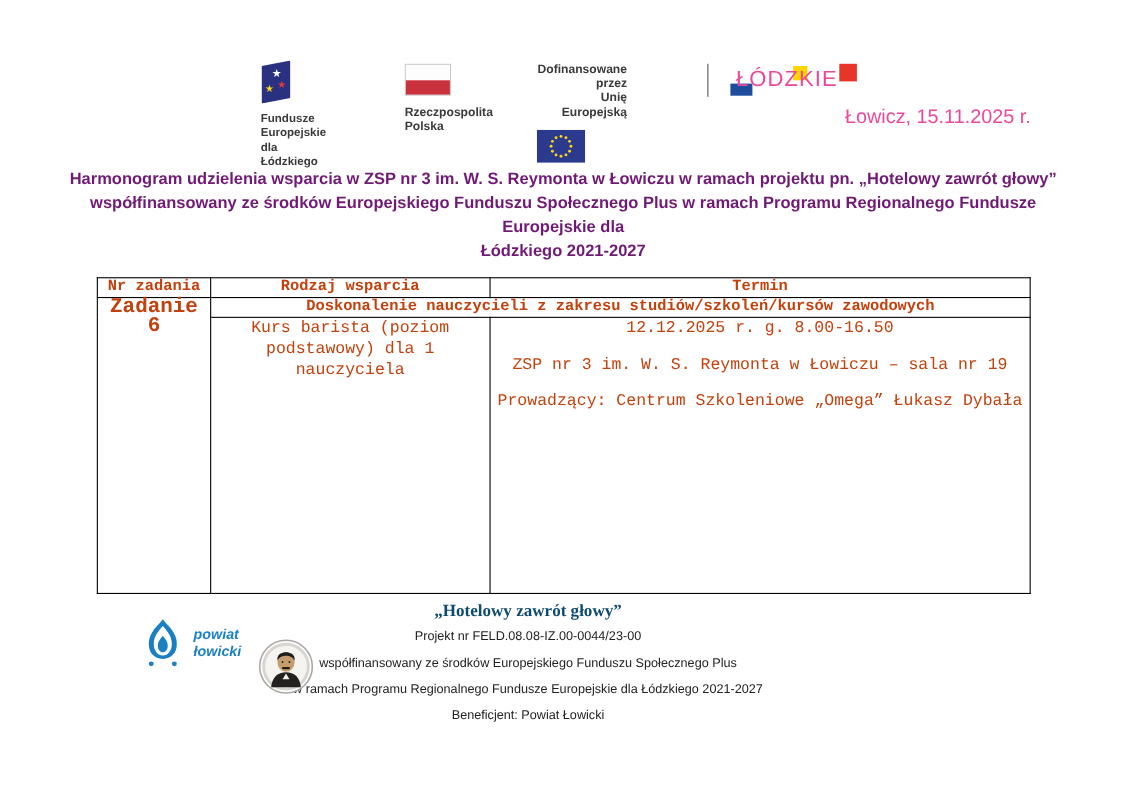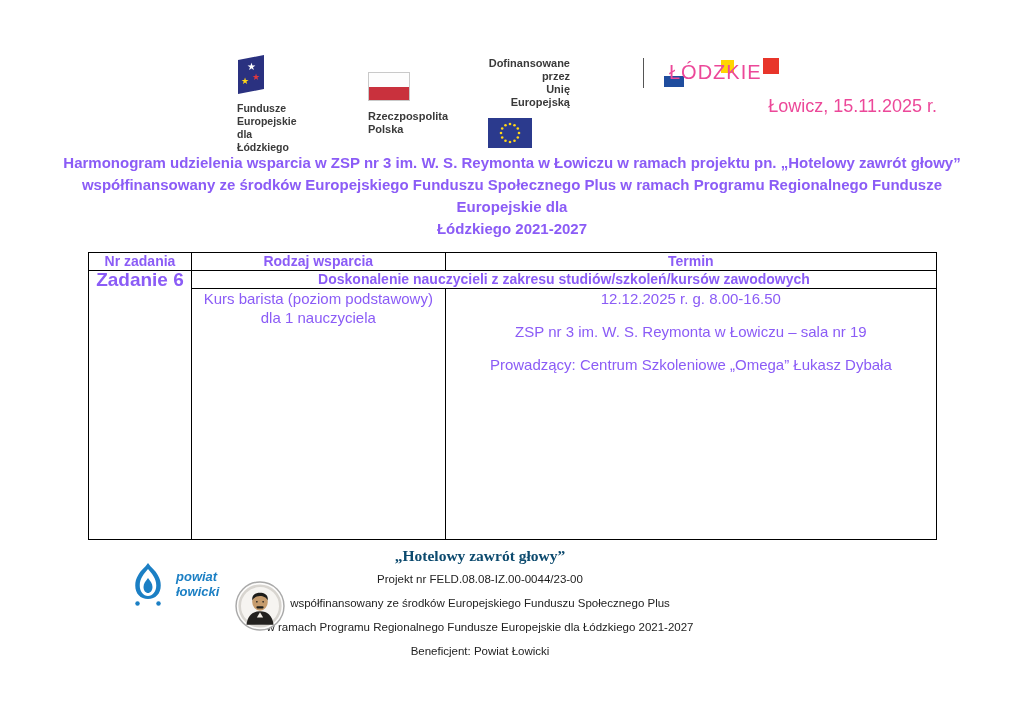--- a/index.html
+++ b/index.html
@@ -16,44 +16,44 @@
   }
   *{margin:0;padding:0;box-sizing:border-box;}
   html,body{width:1024px;height:724px;background:#ffffff;overflow:hidden;}
   body{position:relative;font-family:"Liberation Sans",sans-serif;color:var(--text-black);}
 
   
   .logo-row{position:absolute;top:52px;left:237px;height:44px;}
   .logo-group{position:absolute;display:flex;align-items:flex-start;flex-direction:column;}
   .fe-group{left:0;top:3px;gap:8px;}
   .fe-text{font-size:10.5px;font-weight:bold;color:#3a3a3a;line-height:13px;}
-  .pl-group{left:131px;top:20px;gap:9px;}
+  .pl-group{left:131px;top:6px;gap:9px;}
   .pl-flag{width:42px;height:29px;display:flex;flex-direction:column;border:1px solid #c9c9c9;}
   .pl-flag .w{flex:1;background:#fdfdfd;}
   .pl-flag .r{flex:1;background:var(--poland-flag-red);}
   .pl-text{font-size:11px;font-weight:bold;color:#3a3a3a;line-height:13px;}
   .eu-group{left:251px;top:5px;gap:9px;}
   .eu-text{font-size:11px;font-weight:bold;color:#3a3a3a;line-height:13px;text-align:right;width:82px;}
   .logo-divider{position:absolute;left:406px;top:6px;width:1px;height:30px;background:#555;}
   .lodzkie-group{left:427px;top:6px;position:absolute;width:115px;height:30px;}
   .lodzkie-rect{position:absolute;}
   .lodzkie-rect.b{left:0;top:18px;width:20px;height:11px;background:var(--lodzkie-blue);}
   .lodzkie-rect.y{left:57px;top:2px;width:13px;height:13px;background:var(--lodzkie-yellow);}
   .lodzkie-rect.r{right:0;top:0;width:16px;height:16px;background:var(--lodzkie-red);}
   .lodzkie-text{position:absolute;left:5px;top:3px;font-size:20px;letter-spacing:1px;font-weight:500;color:#ec4899;z-index:2;font-family:"Liberation Sans",sans-serif;}
 
   .date-line{position:absolute;top:96px;right:87px;font-size:18px;color:#ec4899;}
 
   
   .doc-title{position:absolute;top:152px;left:60px;right:60px;text-align:center;
-    font-size:15px;font-weight:bold;line-height:22px;color:#8b5cf6;}
+    font-size:15px;font-weight:bold;line-height:22px;color:#701a75;}
 
   
   table.schedule{position:absolute;top:252px;left:88px;width:849px;border-collapse:collapse;
-    font-family:Liberation Sans, sans-serif;color:#8b5cf6;}
+    font-family:Liberation Mono, monospace;color:#c2410c;}
   table.schedule td,table.schedule th{border:1px solid #000;padding:0;vertical-align:top;}
   th.h{font-size:14px;font-weight:bold;text-align:center;height:17px;line-height:17px;}
   .col1{width:103px;}.col2{width:254px;}.col3{width:492px;}
   td.task-no{font-size:19px;font-weight:bold;text-align:center;line-height:17px;}
   td.category{font-size:14px;font-weight:bold;text-align:center;height:17px;line-height:17px;}
   td.support{font-size:15px;text-align:center;line-height:19px;padding-top:3px;height:251px;}
   td.termin{font-size:15px;text-align:center;padding-top:30px;}
   td.termin .t-line{line-height:20px;margin-bottom:13px;}
 
   

